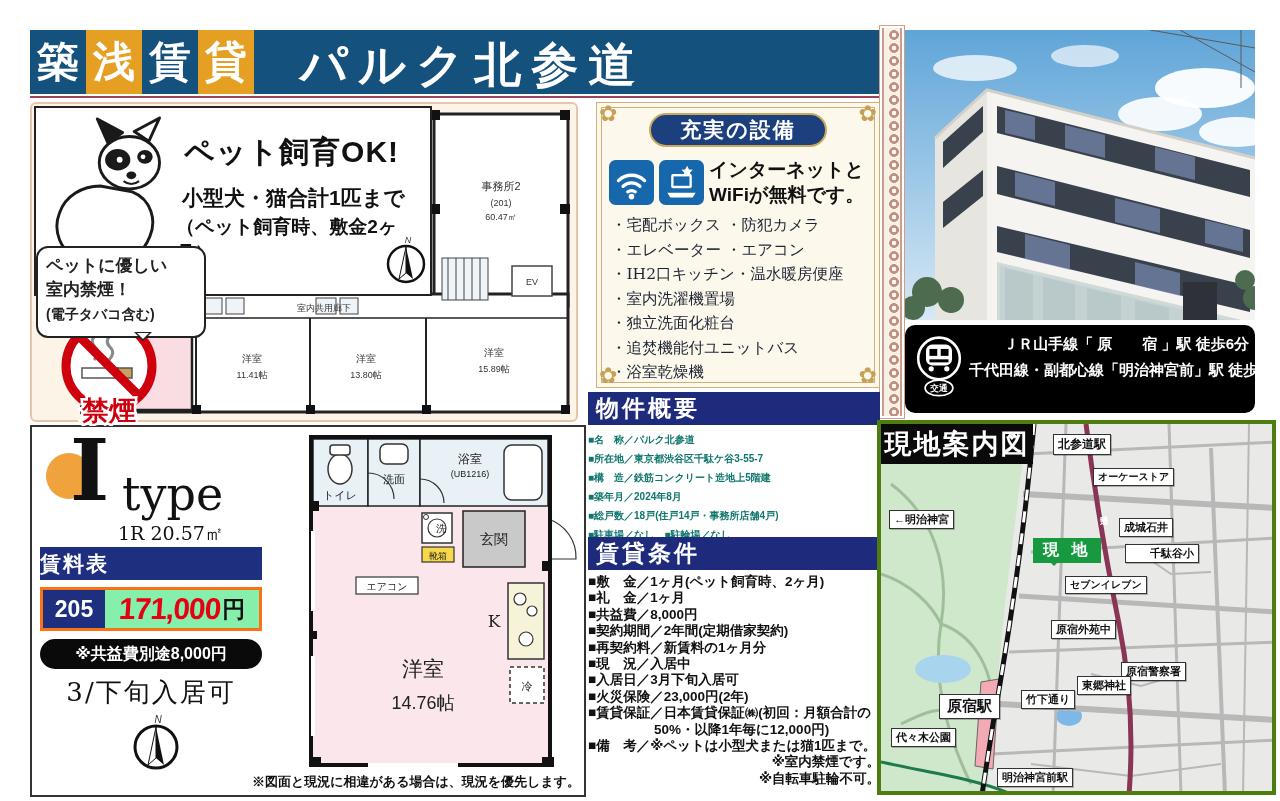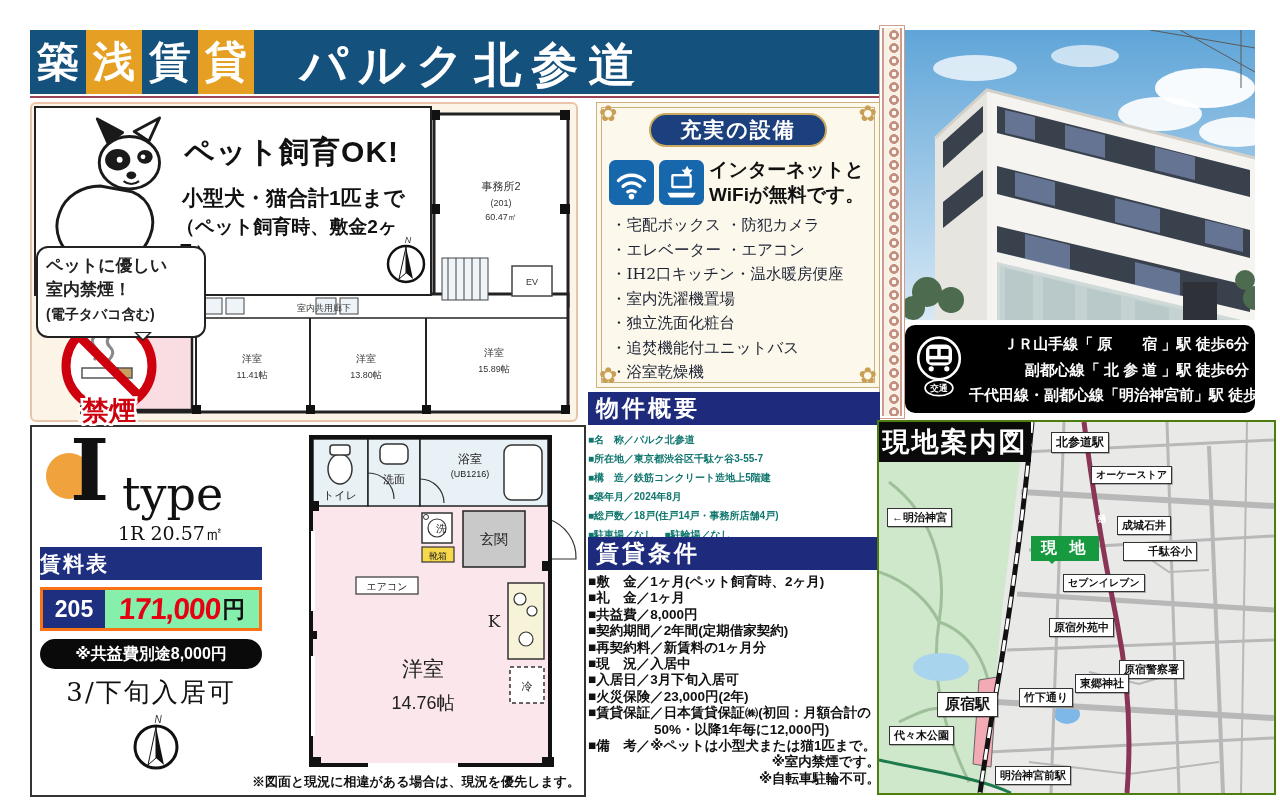--- a/index.html
+++ b/index.html
@@ -91,21 +91,21 @@
                 display:flex; align-items:center; justify-content:center; }
   .price-val { flex:1; display:flex; align-items:center; justify-content:center; gap:2px; }
   .price-num { color:#e60012; font-size:30px; font-weight:800; transform:skewX(-4deg); letter-spacing:-1px; }
   .price-yen { color:#111; font-size:23px; font-weight:bold; }
   .fee-pill { left:8px; top:212px; width:222px; height:30px; background:#0a0a0a; border-radius:16px;
               color:#fff; font-size:16px; font-weight:bold; display:flex; align-items:center; justify-content:center; }
   .move-in { left:0px; top:248px; width:238px; text-align:center; font-size:26px; color:#111; letter-spacing:2px; }
   .plan-note { left:6px; bottom:4px; width:542px; text-align:right; font-size:13px; font-weight:bold; color:#111; }
 
   
-  .map { left:877px; top:420px; width:399px; height:375px; background:#ebebe9; border:2px solid #4d7c0f; overflow:hidden; }
+  .map { left:877px; top:420px; width:399px; height:375px; background:#ebebe9; border:4px solid #4d7c0f; overflow:hidden; }
   .map-title { left:0; top:0; width:152px; height:40px; background:#0a0a0a; color:#fff; font-size:27px;
                font-weight:bold; display:flex; align-items:center; justify-content:center; letter-spacing:2px; z-index:5; }
   .map-label { position:absolute; background:#fff; border:1px solid #333; font-size:11px; font-weight:bold;
                color:#111; padding:1px 4px; white-space:nowrap; z-index:4; box-shadow:1px 1px 0 rgba(0,0,0,.25); }
   .map-label.big { font-size:15px; padding:2px 7px; }
   .site-box { position:absolute; background:#17993f; color:#fff; font-size:16px; font-weight:bold;
               padding:2px 10px; letter-spacing:4px; z-index:4; }
   .site-box::after { content:""; position:absolute; bottom:-8px; left:16px; border:5px solid transparent;
                      border-top-color:#17993f; }
   .meiji-dori-label { position:absolute; writing-mode:vertical-rl; color:#fff; font-size:8px; z-index:4; }
@@ -344,21 +344,20 @@
       <rect x="19" y="17" width="9" height="8" fill="#000"></rect>
       <rect x="32" y="17" width="9" height="8" fill="#000"></rect>
       <rect x="19" y="29" width="22" height="3.5" fill="#000"></rect>
       <circle cx="21" cy="40" r="3" fill="#fff"></circle>
         <circle cx="39" cy="40" r="3" fill="#fff"></circle>
       <ellipse cx="30" cy="62" rx="16" ry="9" fill="#000" stroke="#fff" stroke-width="2"></ellipse>
       <text x="30" y="66" fill="#fff" font-size="10" font-weight="bold" text-anchor="middle" style="font-family:'Liberation Sans',sans-serif">交通</text>
     </svg>
     <div class="abs tr-lines">
       <div>ＪＲ山手線「 原　　宿 」駅 徒歩6分</div>
-      <div>副都心線「 北 参 道 」駅 徒歩6分</div>
       <div>千代田線・副都心線「明治神宮前」駅 徒歩9分</div>
     </div>
   </div>
 
   <div class="abs overview">
     <div class="sec-title">物件概要</div>
     <div class="ov-lines">
       <div>■名　称／パルク北参道</div>
       <div>■所在地／東京都渋谷区千駄ケ谷3-55-7</div>
       <div>■構　造／鉄筋コンクリート造地上5階建</div>

